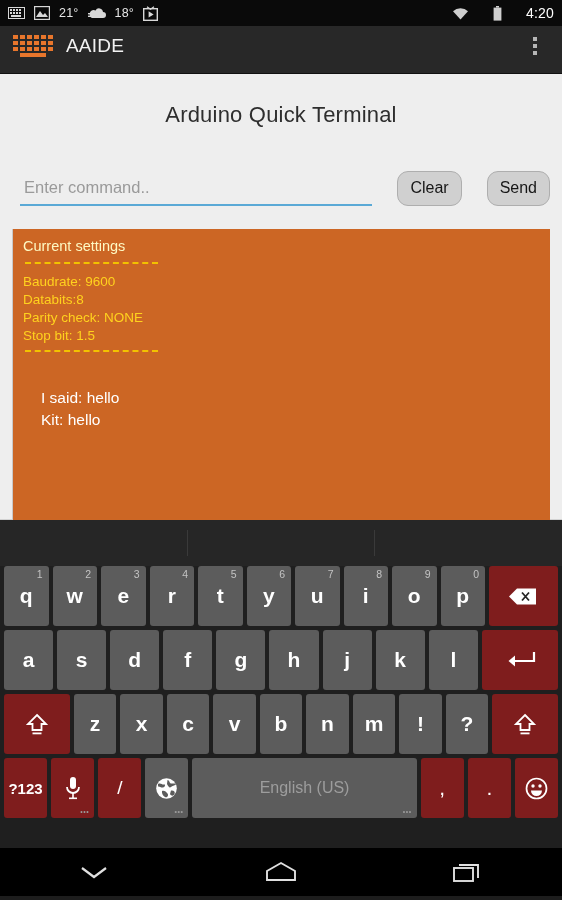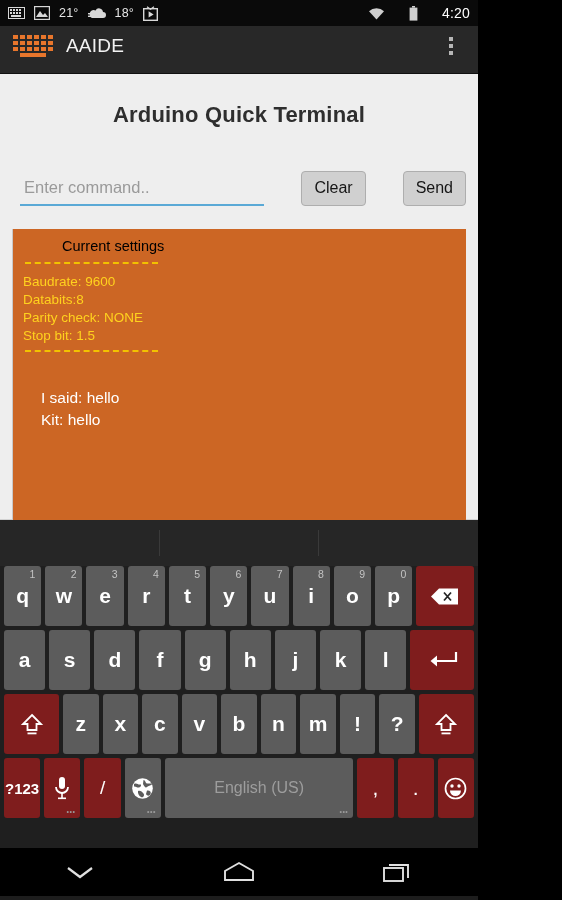--- a/index.html
+++ b/index.html
@@ -2,21 +2,21 @@
 <html><head>
 <meta charset="utf-8">
 <style>
   * { box-sizing: border-box; margin: 0; padding: 0; }
   html, body {
     width: 562px; height: 900px;
     background: #000;
     font-family: "Liberation Sans", sans-serif;
     overflow: hidden;
   }
-  #screen { position: relative; width: 478px; height: 900px; background: #1d1d1d; }
+  #screen { position: relative; width: 562px; height: 900px; background: #1d1d1d; }
 
   
   .statusbar {
     height: 26px; background: #0a0a0a;
     display: flex; align-items: center;
     padding: 0 8px; color: #e8e8e8;
   }
   .sb-left { display: flex; align-items: center; gap: 9px; flex: 1; }
   .sb-right { display: flex; align-items: center; gap: 24px; }
   .sb-temp { font-size: 12.5px; color: #e6e6e6; letter-spacing: .2px; }
@@ -39,53 +39,52 @@
   .dot { width: 4px; height: 4px; background: #b6b6b6; }
 
   
   .content {
     position: relative; background: #eeeeee;
     height: 446px; padding: 0 12px;
     border-bottom: 1px solid #d2d2d2;
   }
   .page-title {
     text-align: center; font-size: 22px; color: #2e2e2e;
-    padding-top: 28px; font-weight: 700; letter-spacing: .2px;
+    padding-top: 28px; font-weight: 400; letter-spacing: .2px;
   }
   .input-row {
     display: flex; align-items: flex-end;
     margin-top: 43px; gap: 25px;
   }
   .cmd-wrap { flex: 1; padding-left: 8px; }
   .cmd-input {
     width: 100%; border: none; outline: none; background: transparent;
     border-bottom: 2px solid #5aa9d6;
     font-size: 16.5px; color: #333; padding: 4px 4px 7px 4px;
     font-family: "Liberation Sans", sans-serif;
   }
   .cmd-input::placeholder { color: #9a9a9a; }
   .btn {
     background: #d0d0d0; border: 1px solid #aeaeae;
-    border-radius: 4px; color: #161616;
+    border-radius: 11px; color: #161616;
     font-size: 16px; padding: 7px 12px 8px 12px;
     font-family: "Liberation Sans", sans-serif;
     line-height: 1.1;
-    margin-left: 12px;
   }
 
   
   .terminal {
     margin-top: 23px;
     background: #cc6624;
     height: 291px;
     padding: 8px 10px 0 10px;
     overflow: hidden;
     border-left: 1px solid #c9c9c9;
   }
-  .term-head { color: #000000; font-size: 14.5px; line-height: 1.35; margin-left: 39px; }
+  .term-head { color: #fef9c3; font-size: 14.5px; line-height: 1.35; }
   .rule {
     height: 0; border-top: 2px dashed #f2c200;
     width: 133px; margin: 6px 0 9px 2px;
   }
   .setting { color: #ffd21e; font-size: 13.5px; line-height: 1.32; }
   .term-msg { color: #ffffff; font-size: 15.5px; line-height: 1.38; }
   .msg-block { margin-top: 35px; padding-left: 18px; }
 
   
   .keyboard { background: #1f1f1f; height: 328px; position: relative; }

